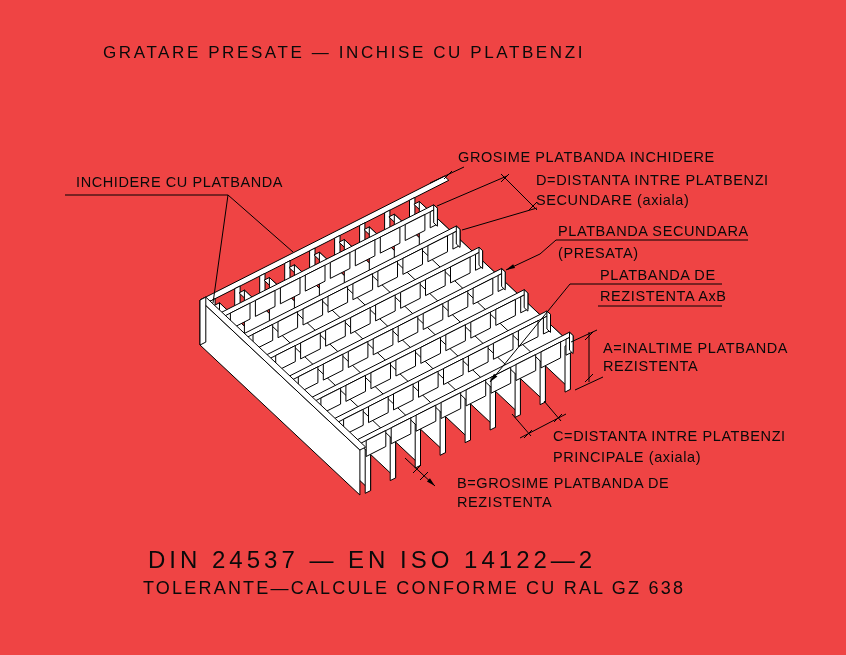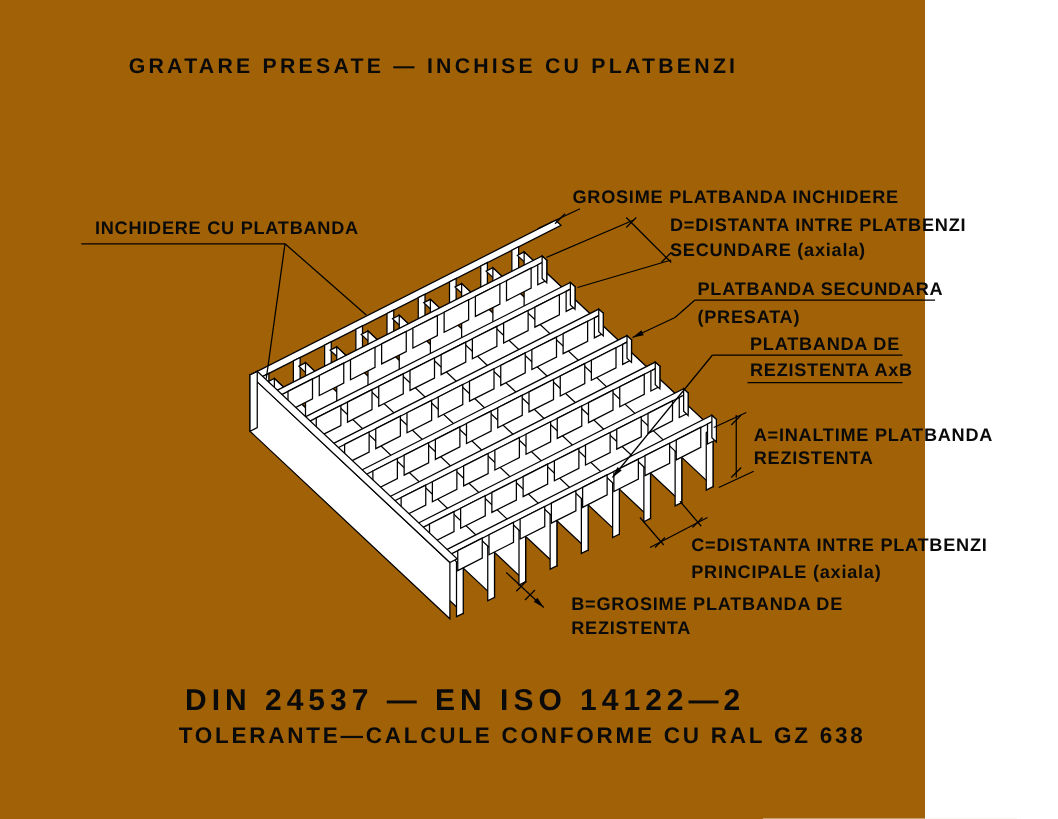--- a/index.html
+++ b/index.html
@@ -1,16 +1,16 @@
 <!DOCTYPE html>
 <html><head>
 <meta charset="utf-8">
 <style>
   html,body{margin:0;padding:0;background:#ffffff;width:846px;height:655px;overflow:hidden;}
-  .page{position:relative;width:740px;height:655px;background:#a16207;font-weight:bold;}
+  .page{position:relative;width:846px;height:655px;background:#ef4444;}
   svg{display:block;}
   text{font-family:"Liberation Sans","DejaVu Sans",sans-serif;fill:#0a0a0a;}
   .t-title{font-size:17px;letter-spacing:2.6px;}
   .t-label{font-size:14.5px;letter-spacing:0.6px;}
   .t-din{font-size:24px;letter-spacing:4px;}
   .t-tol{font-size:18px;letter-spacing:2.2px;}
 </style>
 </head>
 <body>
 

